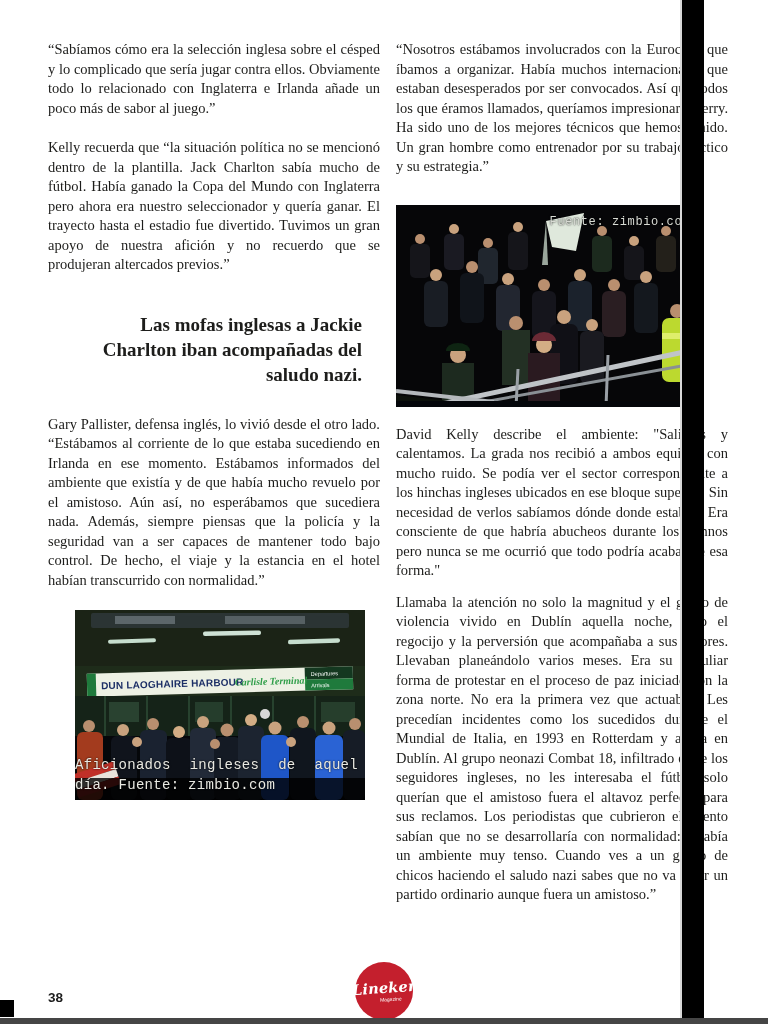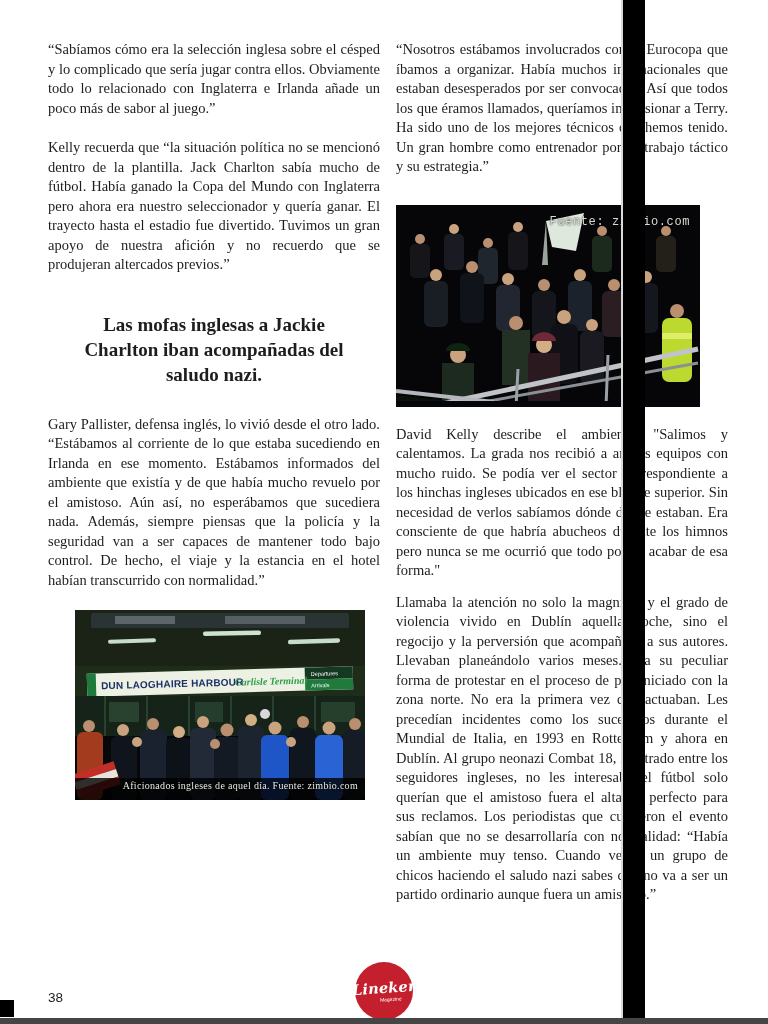--- a/index.html
+++ b/index.html
@@ -1,42 +1,42 @@
 <!DOCTYPE html>
 <html><head>
 <meta charset="utf-8">
 <style>
   html,body{margin:0;padding:0;}
   body{width:768px;height:1024px;background:#fff;overflow:hidden;}
-  .page{position:relative;width:645px;height:1024px;background:#ffffff;
+  .page{position:relative;width:704px;height:1024px;background:#ffffff;
         font-family:"Liberation Serif",serif;color:#1d1d1b;border-radius:6px;}
   
   .edge-right{position:absolute;top:0;right:0;width:22px;height:1024px;background:#000;border-left:2px solid #d9d9d9;}
   .edge-bottom{position:absolute;left:0;bottom:0;width:768px;height:6px;background:#454545;}
   .corner-mark{position:absolute;left:0;bottom:7px;width:14px;height:17px;background:#000;}
   
   .col{position:absolute;top:40px;width:332px;font-size:14.5px;line-height:19.5px;text-align:justify;}
   .col-left{left:48px;}
   .col-right{left:396px;}
   .col p{margin:0 0 20px 0;}
   .lead{font-weight:normal;}
-  .pullquote{font-size:19px;line-height:25px;font-weight:bold;text-align:center;
+  .pullquote{font-size:19px;line-height:25px;font-weight:bold;text-align:right;
              margin:37px 0 28px 0;padding:0 18px;}
   
   .photo{position:relative;overflow:hidden;background:#05070a;}
   .photo-left{width:290px;height:190px;margin:0 0 26px 27px;}
   .photo-right{width:304px;height:202px;margin:0 0 18px 0;}
   .photo svg{display:block;}
-  .photo-caption{position:absolute;right:7px;bottom:5px;color:#e9e9e2;font-size:10px;
-                 font-family:Liberation Serif, serif;letter-spacing:.3px;text-shadow:0 0 2px #000;}
+  .photo-caption{position:absolute;right:7px;bottom:5px;color:#e9e9e2;font-size:14px;
+                 font-family:Liberation Mono, monospace;letter-spacing:.3px;text-shadow:0 0 2px #000;}
   .photo-credit{position:absolute;right:10px;top:8px;color:#d8dbd4;font-size:12px;
                 font-family:Liberation Mono, monospace;letter-spacing:.6px;text-shadow:0 0 2px #000;}
   
   .page-number{position:absolute;left:48px;top:990px;font-family:"Liberation Sans",sans-serif;
-               font-size:13.5px;font-weight:normal;color:#1c1c1c;}
+               font-size:13.5px;font-weight:bold;color:#1c1c1c;}
   .logo{position:absolute;left:355px;top:962px;width:58px;height:58px;border-radius:50%;
         background:#c41f2d;display:flex;flex-direction:column;align-items:center;justify-content:center;}
   .logo-title{color:#fff;font-family:"DejaVu Serif",serif;font-style:italic;font-weight:bold;
               font-size:14.5px;line-height:14px;letter-spacing:.2px;transform:rotate(-4deg);}
   .logo-sub{color:#fff;font-family:"Liberation Sans",sans-serif;font-size:5px;line-height:6px;
             margin-top:1px;align-self:flex-end;margin-right:11px;transform:rotate(-4deg);}
 </style>
 </head>
 <body>
 

